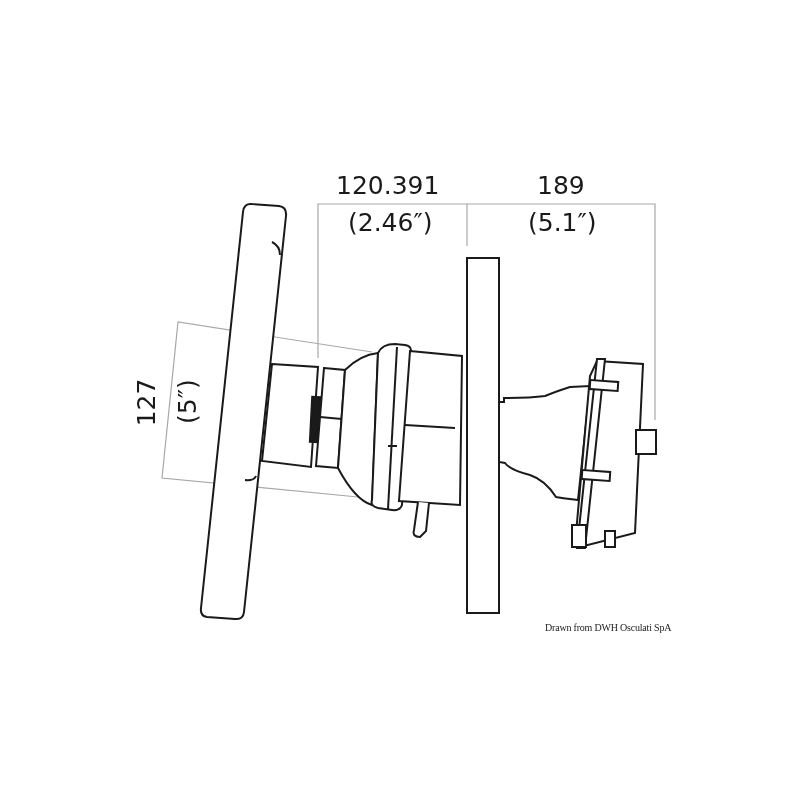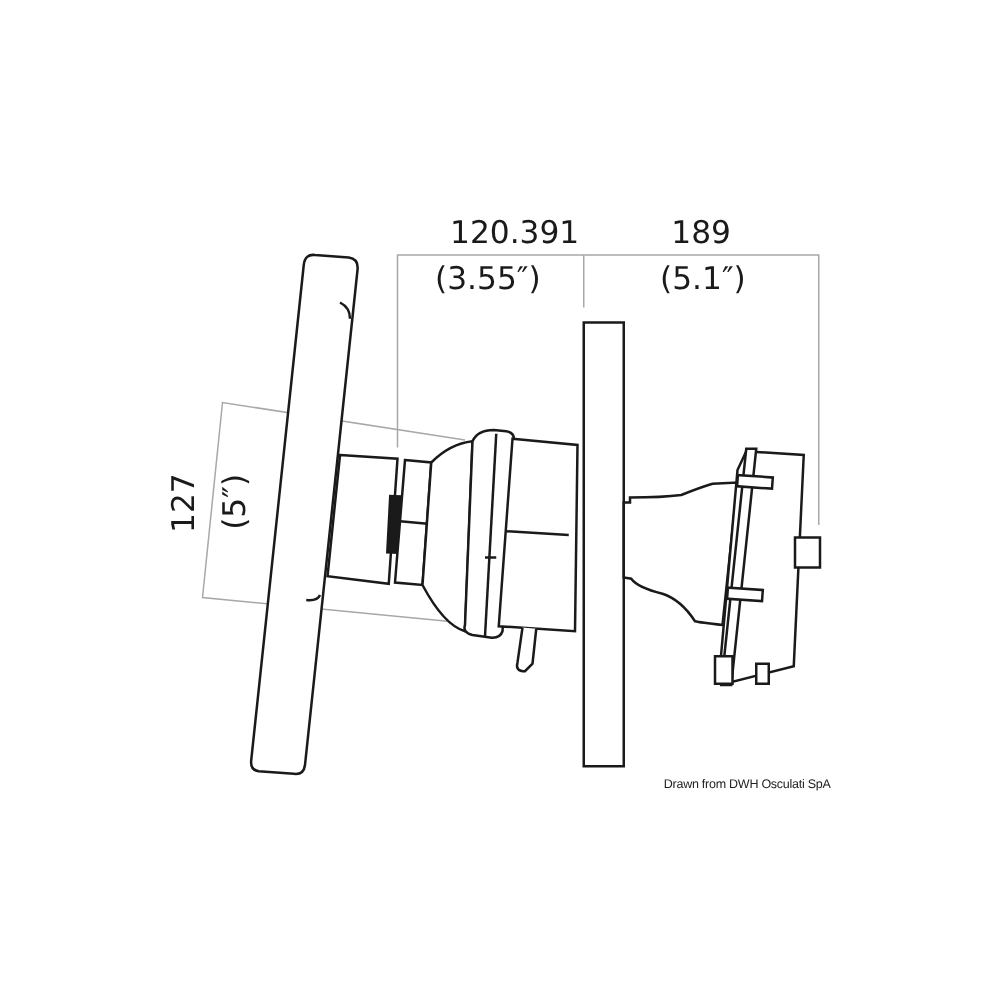--- a/index.html
+++ b/index.html
@@ -1,19 +1,19 @@
 <!DOCTYPE html>
 <html><head>
   <meta charset="utf-8">
   <style>
     html, body { margin: 0; padding: 0; background: #ffffff; }
     body { width: 800px; height: 800px; position: relative; overflow: hidden; font-family: "DejaVu Sans", sans-serif; }
     #canvas { position: absolute; left: 0; top: 0; width: 800px; height: 800px; }
     .dim-text { position: absolute; color: #1a1a1a; font-family: "DejaVu Sans", sans-serif; font-size: 25px; white-space: nowrap; line-height: 1; }
-    .credit { position: absolute; left: 531px; top: 622px; font-family: Liberation Sans, sans-serif; font-size: 10px; color: #222; letter-spacing: -0.2px; white-space: nowrap; }
+    .credit { position: absolute; left: 545px; top: 622px; font-family: Liberation Serif, serif; font-size: 10px; color: #222; letter-spacing: -0.2px; white-space: nowrap; }
     .rot { position: absolute; transform-origin: center center; transform: rotate(-90deg); }
   </style>
 </head>
 <body>
 
 <svg id="canvas" viewBox="0 0 800 800" xmlns="http://www.w3.org/2000/svg">
 
   <g stroke="#a8a8a8" stroke-width="1.2" fill="none">
     <polyline points="318,358 318,204 655,204 655,420"></polyline>
     <line x1="467" y1="204" x2="467" y2="246"></line>
@@ -53,21 +53,21 @@
     <path d="M 597,361 L 643,364 L 635,533 L 580,547 L 575,545 L 590,376 Z"></path>
     <path d="M 597,359 L 605,359 L 585,548 L 577,548 Z"></path>
     <rect x="590" y="381" width="28" height="9" transform="rotate(4 604 385)"></rect>
     <rect x="582" y="471" width="28" height="9" transform="rotate(4 596 475)"></rect>
     <rect x="636" y="430" width="20" height="24"></rect>
     <rect x="572" y="525" width="14" height="22"></rect>
     <rect x="605" y="531" width="10" height="16"></rect>
   </g>
 </svg>
 
-<div class="dim-text" style="left:336px; top:173px;margin-left:24px;">120.391</div>
-<div class="dim-text" style="left:348px; top:210px;">(3.55″)</div>
+<div class="dim-text" style="left:336px; top:173px;">120.391</div>
+<div class="dim-text" style="left:348px; top:210px;">(2.46″)</div>
 <div class="dim-text" style="left:537px; top:173px;">189</div>
 <div class="dim-text" style="left:528px; top:210px;">(5.1″)</div>
 
 <div class="dim-text rot" style="left:123px; top:390px;">127</div>
 <div class="dim-text rot" style="left:165px; top:389px;">(5″)</div>
 
 <div class="credit">Drawn from DWH Osculati SpA</div>
 
 </body></html>

